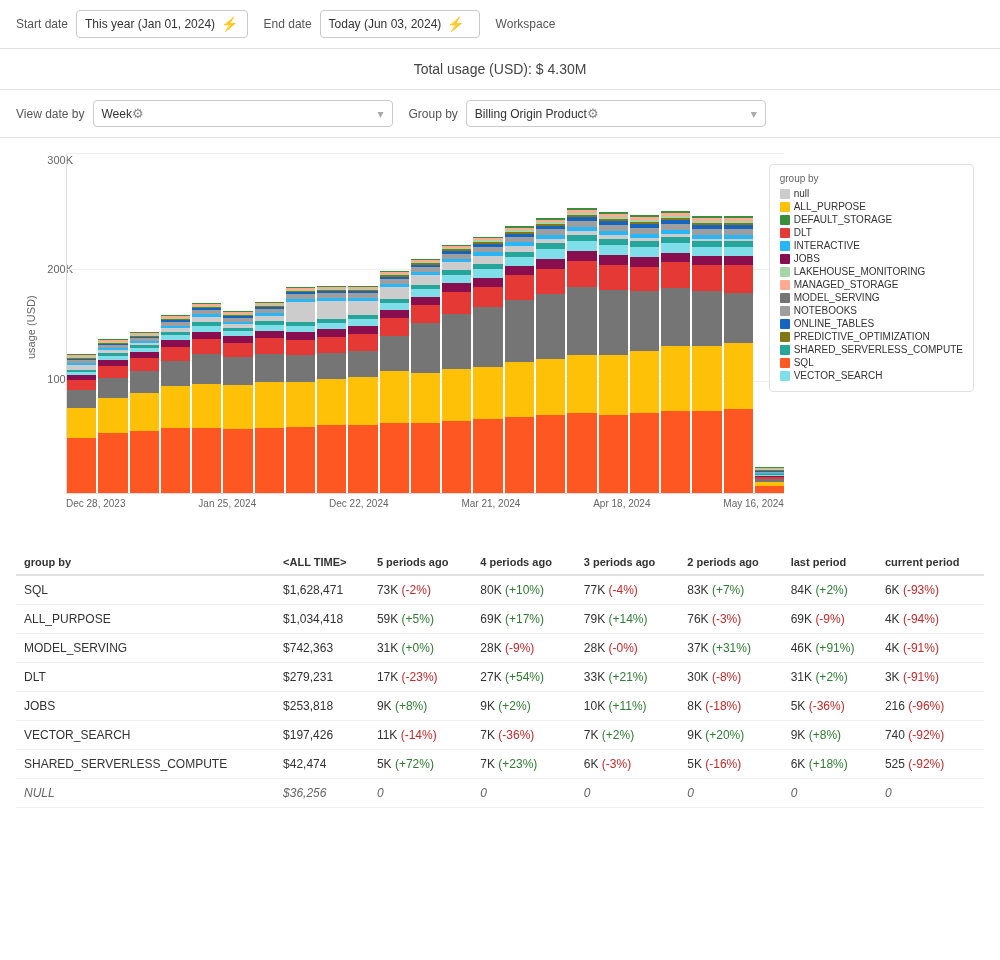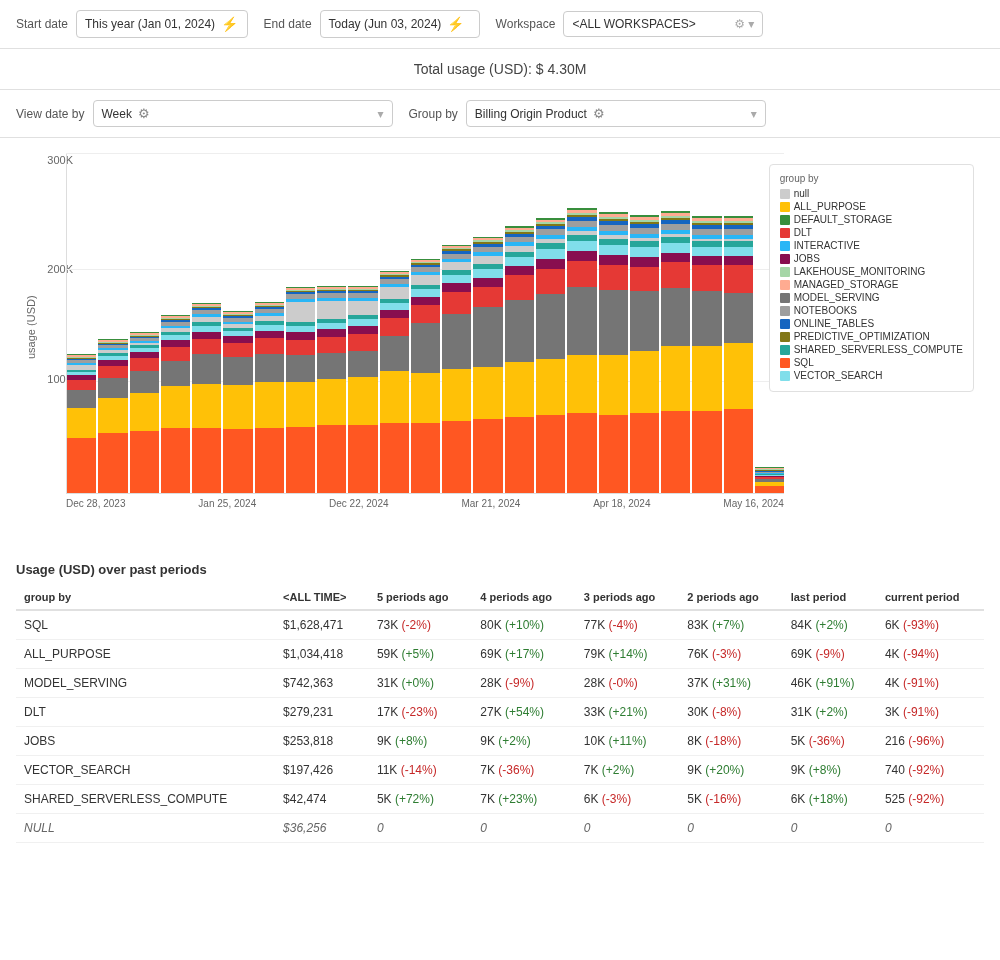--- a/index.html
+++ b/index.html
@@ -20,21 +20,21 @@
     .total-usage {
       text-align: center; padding: 12px; font-size: 14px; color: #444; border-bottom: 1px solid #e0e0e0;
     }
 
     .controls-bar {
       display: flex; align-items: center; padding: 10px 16px; border-bottom: 1px solid #e0e0e0; gap: 16px; background: #fff;
     }
     .control-group { display: flex; align-items: center; gap: 8px; }
     .control-label { font-size: 12px; color: #555; white-space: nowrap; }
     .control-select {
-      display: flex; align-items: center; border: 1px solid #ccc; border-radius: 4px; padding: 5px 8px; background: #fff; gap: 6px; min-width: 300px; font-size: 12px;
+      display: flex; align-items: center; border: 1px solid #ccc; border-radius: 4px; padding: 5px 8px; background: #fff; min-width: 300px; font-size: 12px;
     }
     .control-select .cog { color: #888; font-size: 13px; }
 
     .chart-area {
       padding: 16px; position: relative;
     }
     .chart-container {
       position: relative; height: 380px; width: 100%;
     }
     .y-axis {
@@ -94,24 +94,20 @@
   </div>
   <div class="filter-group">
     <span class="filter-label">End date</span>
     <div class="filter-input">
       <span>Today (Jun 03, 2024)</span>
       <span class="lightning">⚡</span>
     </div>
   </div>
   <div class="filter-group">
     <span class="filter-label">Workspace</span>
-    <div class="filter-input workspace-input">
-      <span>&lt;ALL WORKSPACES&gt;</span>
-      <span class="chevron">⚙ ▾</span>
-    </div>
   </div>
 </div>
 
 <div class="total-usage">
   <span>Total usage (USD): $ 4.30M</span>
 </div>
 
 <div class="controls-bar">
   <div class="control-group">
     <span class="control-label">View date by</span>
@@ -611,21 +607,20 @@
       </div>
       <div class="legend-item">
         <div class="legend-color" style="background:#80DEEA;"></div>
         <span>VECTOR_SEARCH</span>
       </div>
     </div>
   </div>
 </div>
 
 <div class="table-section">
-  <div class="table-section-title">Usage (USD) over past periods</div>
   <table>
     <thead>
       <tr>
         <th>group by</th>
         <th>&lt;ALL TIME&gt;</th>
         <th>5 periods ago</th>
         <th>4 periods ago</th>
         <th>3 periods ago</th>
         <th>2 periods ago</th>
         <th>last period</th>

